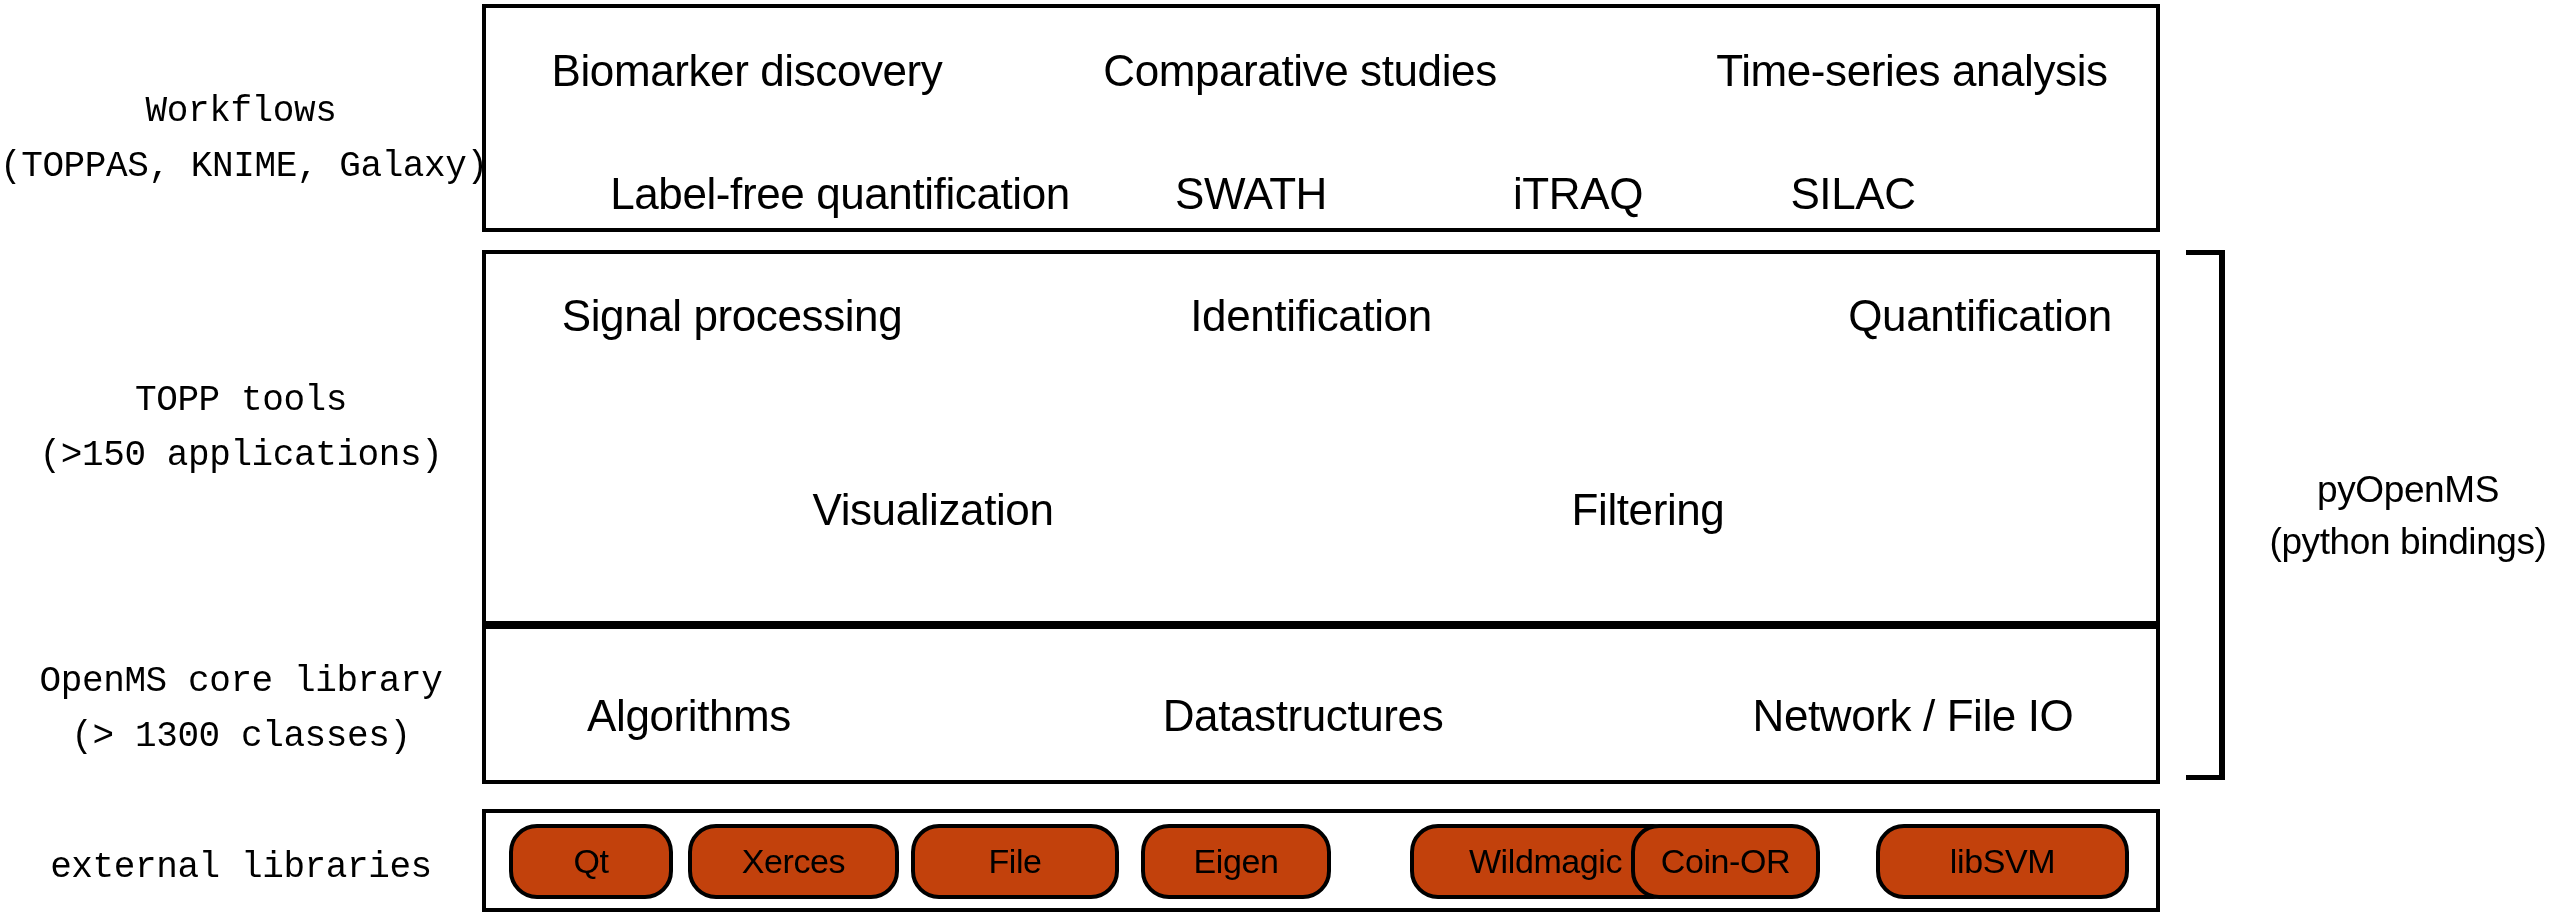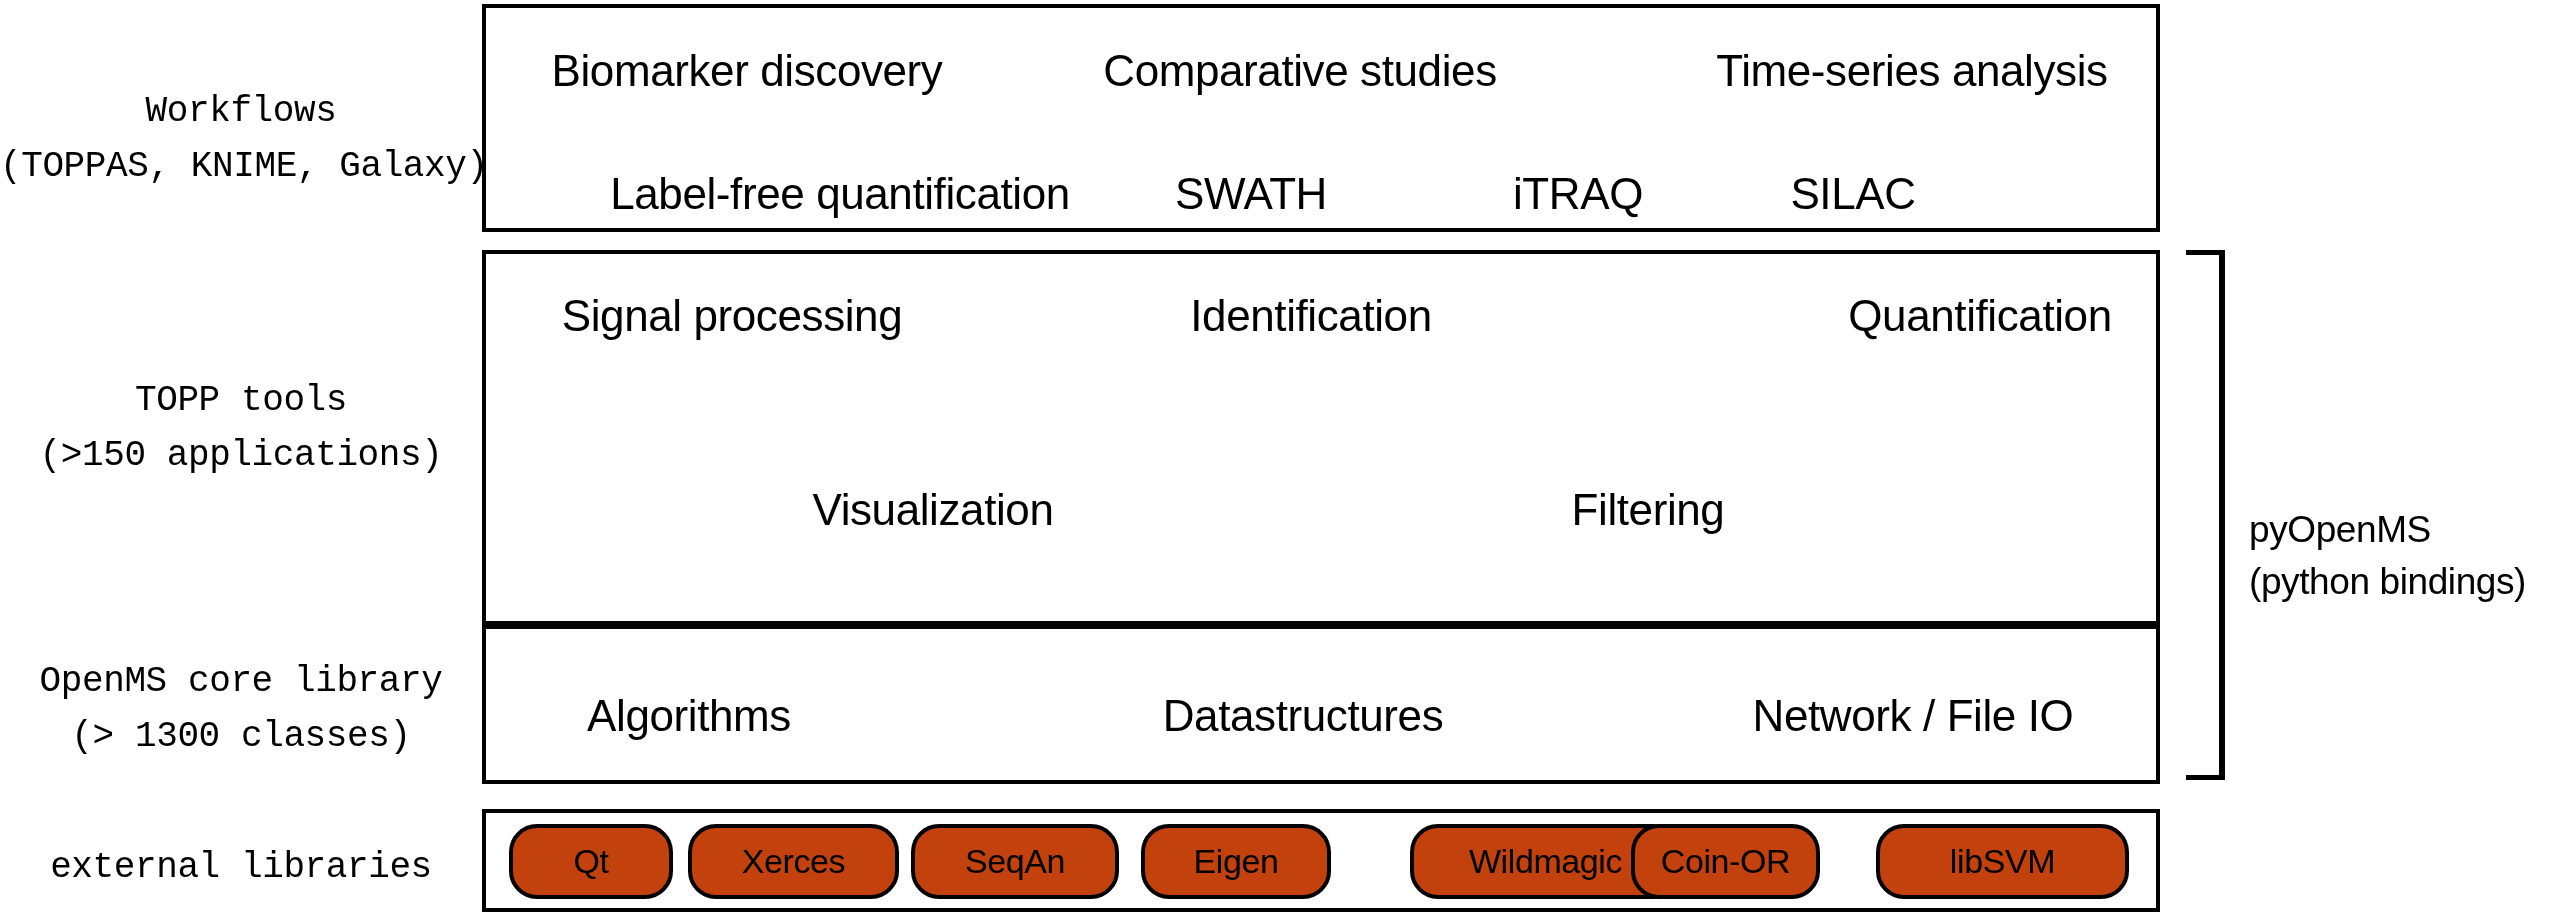--- a/index.html
+++ b/index.html
@@ -69,22 +69,23 @@
     width: 39px;
     height: 530px;
     border-top: 5.3px solid #000000;
     border-right: 6.2px solid #000000;
     border-bottom: 5.3px solid #000000;
     box-sizing: border-box;
   }
   .pyopenms-label {
     position: absolute;
     left: 2249px;
-    top: 504px;
+    top: 464px;
     width: 318px;
+    text-align: center;
     font-size: 37px;
     line-height: 52px;
     letter-spacing: -0.4px;
     white-space: nowrap;
   }
 </style>
 </head>
 <body>
 
 <div class="canvas">
@@ -125,21 +126,21 @@
   <span class="item" style="left: 1648px; top: 510px;">Filtering</span>
 
   <div class="box" style="top: 625px; height: 159px;"></div>
   <span class="item" style="left: 689px;  top: 716px;">Algorithms</span>
   <span class="item" style="left: 1303px; top: 716px;">Datastructures</span>
   <span class="item" style="left: 1913px; top: 716px;">Network / File IO</span>
 
   <div class="box" style="top: 809px; height: 103px;"></div>
   <div class="pill" style="left: 509px;  width: 164px;">Qt</div>
   <div class="pill" style="left: 688px;  width: 211px;">Xerces</div>
-  <div class="pill" style="left: 911px; width: 208px;">SeqAn</div>
+  <div class="pill" style="left: 911px; width: 208px;">File</div>
   <div class="pill" style="left: 1141px; width: 190px;">Eigen</div>
   <div class="pill" style="left: 1410px; width: 271px;">Wildmagic</div>
   <div class="pill" style="left: 1631px; width: 189px;">Coin-OR</div>
   <div class="pill" style="left: 1876px; width: 253px;">libSVM</div>
 
   <div class="bracket"></div>
   <div class="pyopenms-label">
     <div>pyOpenMS</div>
     <div>(python bindings)</div>
   </div>

